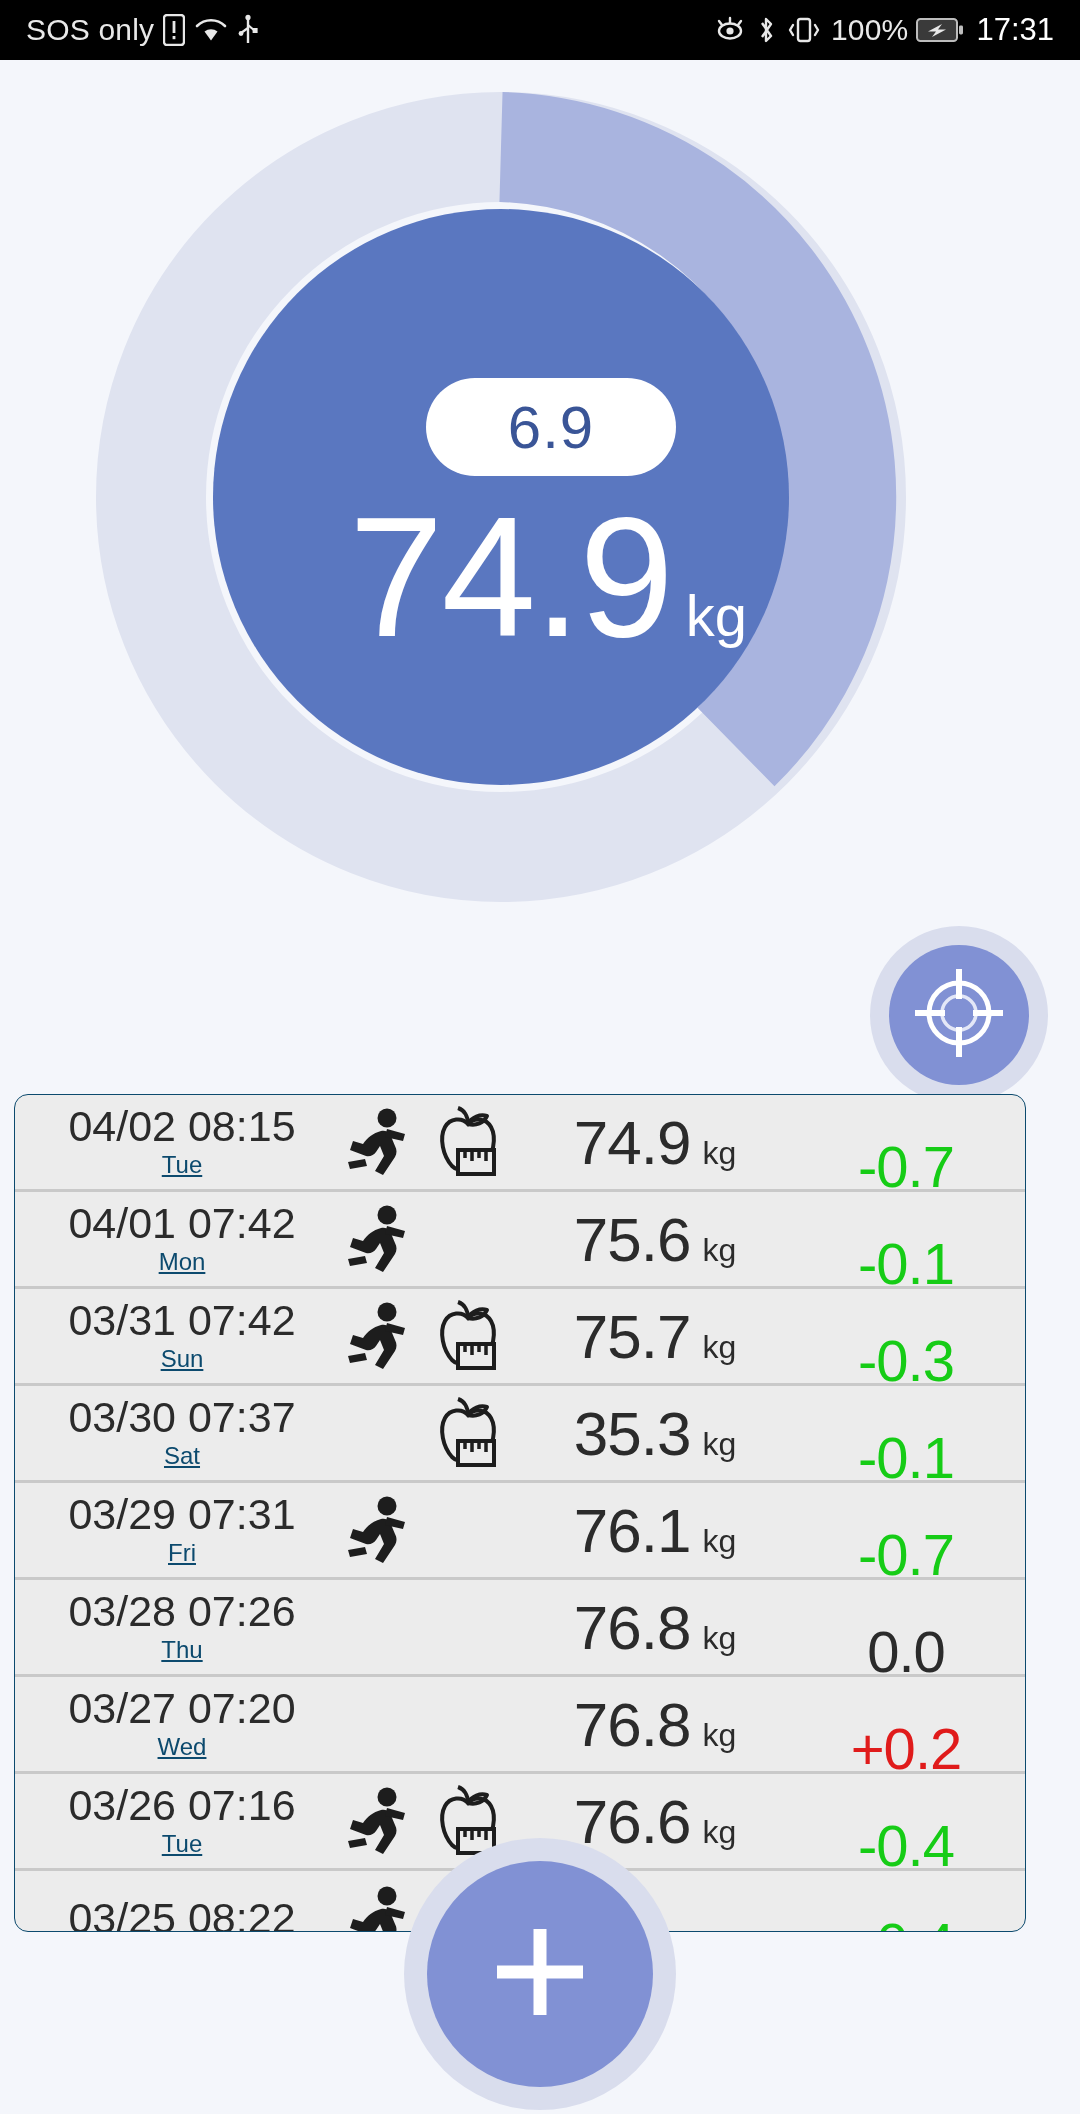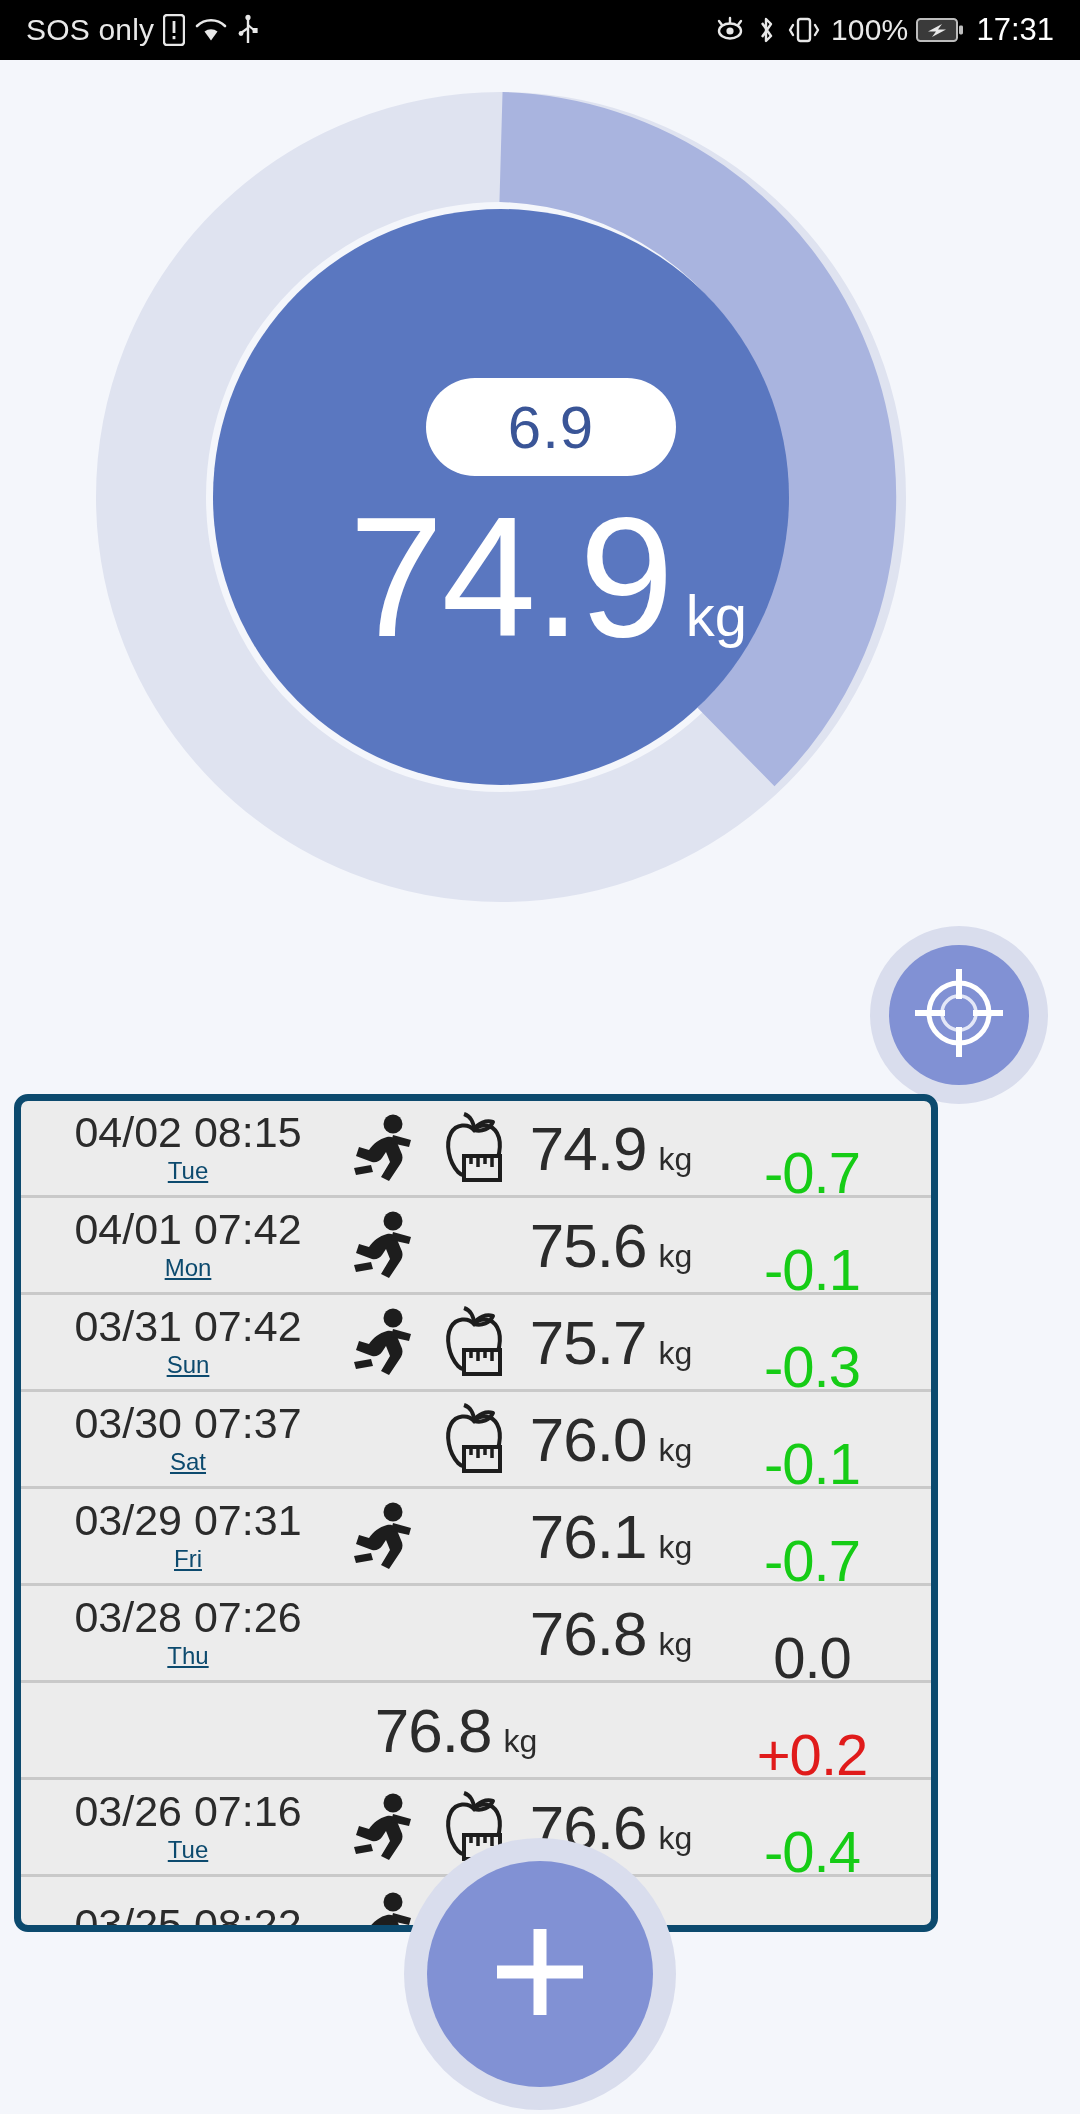--- a/index.html
+++ b/index.html
@@ -69,23 +69,23 @@
   .target-btn .inner{
     width:140px; height:140px; border-radius:50%;
     background:#8191d4;
     display:flex; align-items:center; justify-content:center;
   }
 
   
   .list-card{
     position:absolute;
     left:14px; top:1094px;
-    width:924px; height:838px;
+    width:1012px; height:838px;
     background:#ececec;
-    border:7px solid #0c4a6e;
+    border:1px solid #0c4a6e;
     border-radius:14px;
     overflow:hidden;
   }
   .row{
     position:relative;
     height:97px;
     display:flex; align-items:center;
     border-bottom:3px solid #c9c9c9;
     padding:0 4px;
   }
@@ -344,21 +344,21 @@
           <span class="ico-slot">
             <svg width="68" height="72" viewBox="0 0 68 72">
               <path d="M34 18 C28 11 16 12 11 21 C5 32 9 50 18 60 C22 64 27 65 30 62 C32 60 36 60 38 62 C41 65 46 64 50 60 C59 50 63 32 57 21 C52 12 40 11 34 18 Z" fill="none" stroke="#1d1d1d" stroke-width="4"></path>
               <path d="M34 18 C34 10 30 4 24 2 M34 18 C38 11 46 8 53 10 C50 17 42 20 34 18 Z" fill="none" stroke="#1d1d1d" stroke-width="4" stroke-linejoin="round"></path>
               <rect x="24" y="44" width="36" height="24" fill="#ececec" stroke="#1d1d1d" stroke-width="4"></rect>
               <path d="M31 44 v8 M38 44 v11 M45 44 v8 M52 44 v11" stroke="#1d1d1d" stroke-width="3.5"></path>
             </svg>
           </span>
         </div>
         <div class="cell-weight">
-          <span class="w">76.0</span>
+          <span class="w">35.3</span>
           <span class="u">kg</span>
         </div>
         <div class="cell-delta d-neg">-0.1</div>
       </div>
       <div class="row">
         <div class="cell-date">
           <div class="dt">03/29 07:31</div>
           <div class="dow">Fri</div>
         </div>
         <div class="cell-icons">
@@ -408,20 +408,24 @@
             </svg>
           </span>
         </div>
         <div class="cell-weight">
           <span class="w">76.8</span>
           <span class="u">kg</span>
         </div>
         <div class="cell-delta d-zero">0.0</div>
       </div>
       <div class="row">
+        <div class="cell-date">
+          <div class="dt">03/27 07:20</div>
+          <div class="dow">Wed</div>
+        </div>
         <div class="cell-icons">
           <span class="ico-slot empty">
             <svg width="66" height="70" viewBox="0 0 66 70">
               <circle cx="42" cy="11" r="9.5" fill="#1d1d1d"></circle>
               <path d="M36 24 C28 26 22 31 18 37 L8 34 L5 43 L21 49 C25 50 29 48 31 45 L35 39 L39 49 L30 64 L38 68 L50 50 C52 46 52 43 50 39 L45 27 C43 24 39 23 36 24 Z" fill="#1d1d1d"></path>
               <path d="M40 30 L58 34 L60 27 L42 22 Z" fill="#1d1d1d"></path>
               <path d="M20 52 L3 55 L5 62 L22 59 Z" fill="#1d1d1d"></path>
             </svg>
           </span>
           <span class="ico-slot empty">

